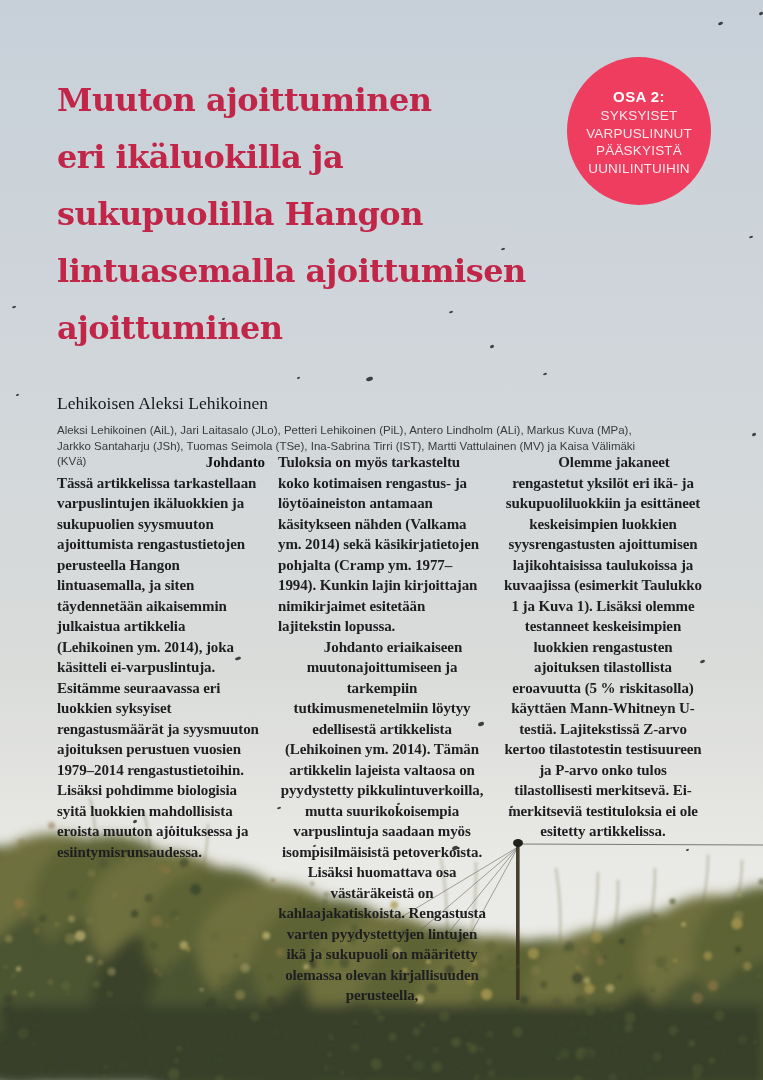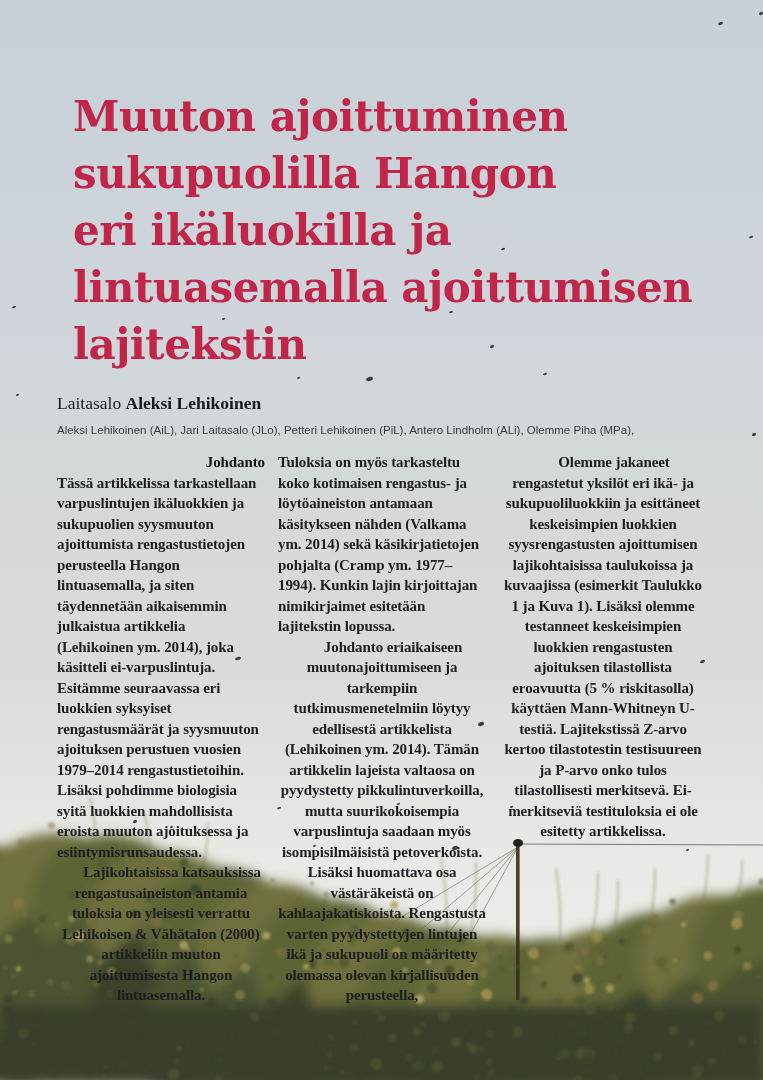--- a/index.html
+++ b/index.html
@@ -16,27 +16,27 @@
         transform:rotate(-14deg);opacity:.9;}
   .badge{
     position:absolute;left:567px;top:57px;width:144px;height:148px;border-radius:50%;
     background:var(--badge-bg,#ee3d5f);z-index:2;
     display:flex;flex-direction:column;justify-content:center;align-items:center;
     text-align:center;padding-top:2px;box-sizing:border-box;
   }
   .badge-part{font:bold 15px/20px "Liberation Sans",sans-serif;color:#fff;letter-spacing:.4px;}
   .badge-sub{font:13.5px/17.5px "Liberation Sans",sans-serif;color:rgba(255,255,255,.88);letter-spacing:.2px;}
   .title{
-    position:absolute;left:57px;top:72px;width:660px;margin:16px;z-index:2;
+    position:absolute;left:57px;top:72px;width:660px;margin:0;z-index:2;
     font-family:"DejaVu Serif",serif;font-weight:bold;
-    font-size:42px;line-height:57px;letter-spacing:-0.5px;color:var(--title-color,#c12648);
+    font-size:32px;line-height:57px;letter-spacing:-0.5px;color:var(--title-color,#c12648);
   }
   .byline{position:absolute;left:57px;top:393px;z-index:2;
     font:17.5px "Liberation Serif",serif;color:#17181a;}
-  .byline b{font-weight:bold;}
+  .byline b{font-weight:normal;}
   .authors{position:absolute;left:57px;top:423px;width:600px;z-index:2;
     font:11.5px/15.5px "Liberation Sans",sans-serif;color:#3a3a3c;}
   .columns{position:absolute;left:57px;top:452px;width:650px;z-index:2;
     display:flex;gap:13px;}
   .col{width:208px;font:15px/20.5px "Liberation Serif",serif;color:#1e1e20;
     letter-spacing:-0.1px;}
   .col h2{font:bold 15px/20.5px "Liberation Serif",serif;margin:0;color:#141416;text-align:right;}
   .col p{margin:0;text-align:left;font-weight:bold;}
   .col p.ind{text-indent:22px;text-align:center;}
 </style>
@@ -433,42 +433,51 @@
       <span class="bird" style="left: 133px; top: 820px; width: 4px; height: 3px;"></span>
       <span class="bird" style="left: 170px; top: 826px; width: 3px; height: 2px;"></span>
       <span class="bird" style="left: 277px; top: 807px; width: 4px; height: 2px;"></span>
       <span class="bird" style="left: 397px; top: 803px; width: 3px; height: 2px;"></span>
       <span class="bird" style="left: 452px; top: 846px; width: 6px; height: 4px;"></span>
       <span class="bird" style="left: 510px; top: 806px; width: 3px; height: 2px;"></span>
       <span class="bird" style="left: 686px; top: 849px; width: 3px; height: 2px;"></span>
       <span class="bird" style="left: 313px; top: 845px; width: 3px; height: 2px;"></span>
     </div>
 
+  <div class="badge">
+    <div class="badge-part">OSA 2:</div>
+    <div class="badge-sub">
+        <div>SYKSYISET</div>
+        <div>VARPUSLINNUT</div>
+        <div>PÄÄSKYISTÄ</div>
+        <div>UUNILINTUIHIN</div>
+      </div>
+  </div>
 
   <h1 class="title">
       <div>Muuton ajoittuminen</div>
+      <div>eri ikäluokilla ja</div>
       <div>sukupuolilla Hangon</div>
-      <div>eri ikäluokilla ja</div>
       <div>lintuasemalla ajoittumisen</div>
-      <div>lajitekstin</div>
+      <div>ajoittuminen</div>
     </h1>
 
   <div class="byline">
-    <span>Laitasalo </span><b>Aleksi Lehikoinen</b>
+    <span>Lehikoisen </span><b>Aleksi Lehikoinen</b>
   </div>
 
   <div class="authors">
-      <div>Aleksi Lehikoinen (AiL), Jari Laitasalo (JLo), Petteri Lehikoinen (PiL), Antero Lindholm (ALi), Olemme Piha (MPa),</div>
+      <div>Aleksi Lehikoinen (AiL), Jari Laitasalo (JLo), Petteri Lehikoinen (PiL), Antero Lindholm (ALi), Markus Kuva (MPa),</div>
+      <div>Jarkko Santaharju (JSh), Tuomas Seimola (TSe), Ina-Sabrina Tirri (IST), Martti Vattulainen (MV) ja Kaisa Välimäki (KVä)</div>
     </div>
 
   <div class="columns">
     <div class="col">
         <h2>Johdanto</h2>
         <p>Tässä artikkelissa tarkastellaan varpuslintujen ikäluokkien ja sukupuolien syysmuuton ajoittumista rengastustietojen perusteella Hangon lintuasemalla, ja siten täydennetään aikaisemmin julkaistua artikkelia (Lehikoinen ym. 2014), joka käsitteli ei-varpuslintuja. Esitämme seuraavassa eri luokkien syksyiset rengastusmäärät ja syysmuuton ajoituksen perustuen vuosien 1979–2014 rengastustietoihin. Lisäksi pohdimme biologisia syitä luokkien mahdollisista eroista muuton ajoituksessa ja esiintymisrunsaudessa.</p>
-        <p class="ind">Lajikohtaisissa katsauksissa rengastusaineiston antamia tuloksia on yleisesti verrattu Lehikoisen &amp; Vähätalon (2000) artikkeliin muuton ajoittumisesta Hangon lintuasemalla.</p>
       </div>
     <div class="col">
         <p>Tuloksia on myös tarkasteltu koko kotimaisen rengastus- ja löytöaineiston antamaan käsitykseen nähden (Valkama ym. 2014) sekä käsikirjatietojen pohjalta (Cramp ym. 1977–1994). Kunkin lajin kirjoittajan nimikirjaimet esitetään lajitekstin lopussa.</p>
         <p class="ind">Johdanto eriaikaiseen muutonajoittumiseen ja tarkempiin tutkimusmenetelmiin löytyy edellisestä artikkelista (Lehikoinen ym. 2014). Tämän artikkelin lajeista valtaosa on pyydystetty pikkulintuverkoilla, mutta suurikokoisempia varpuslintuja saadaan myös isompisilmäisistä petoverkoista. Lisäksi huomattava osa västäräkeistä on kahlaajakatiskoista. Rengastusta varten pyydystettyjen lintujen ikä ja sukupuoli on määritetty olemassa olevan kirjallisuuden perusteella,</p>
       </div>
     <div class="col">
         <p class="ind">Olemme jakaneet rengastetut yksilöt eri ikä- ja sukupuoliluokkiin ja esittäneet keskeisimpien luokkien syysrengastusten ajoittumisen lajikohtaisissa taulukoissa ja kuvaajissa (esimerkit Taulukko 1 ja Kuva 1). Lisäksi olemme testanneet keskeisimpien luokkien rengastusten ajoituksen tilastollista eroavuutta (5 % riskitasolla) käyttäen Mann-Whitneyn U-testiä. Lajitekstissä Z-arvo kertoo tilastotestin testisuureen ja P-arvo onko tulos tilastollisesti merkitsevä. Ei-merkitseviä testituloksia ei ole esitetty artikkelissa.</p>
       </div>
   </div>
 </div>

